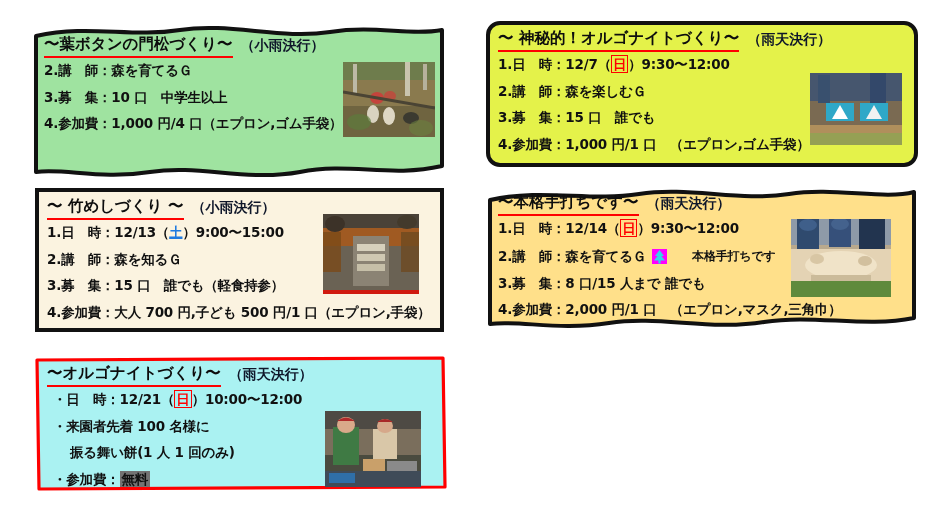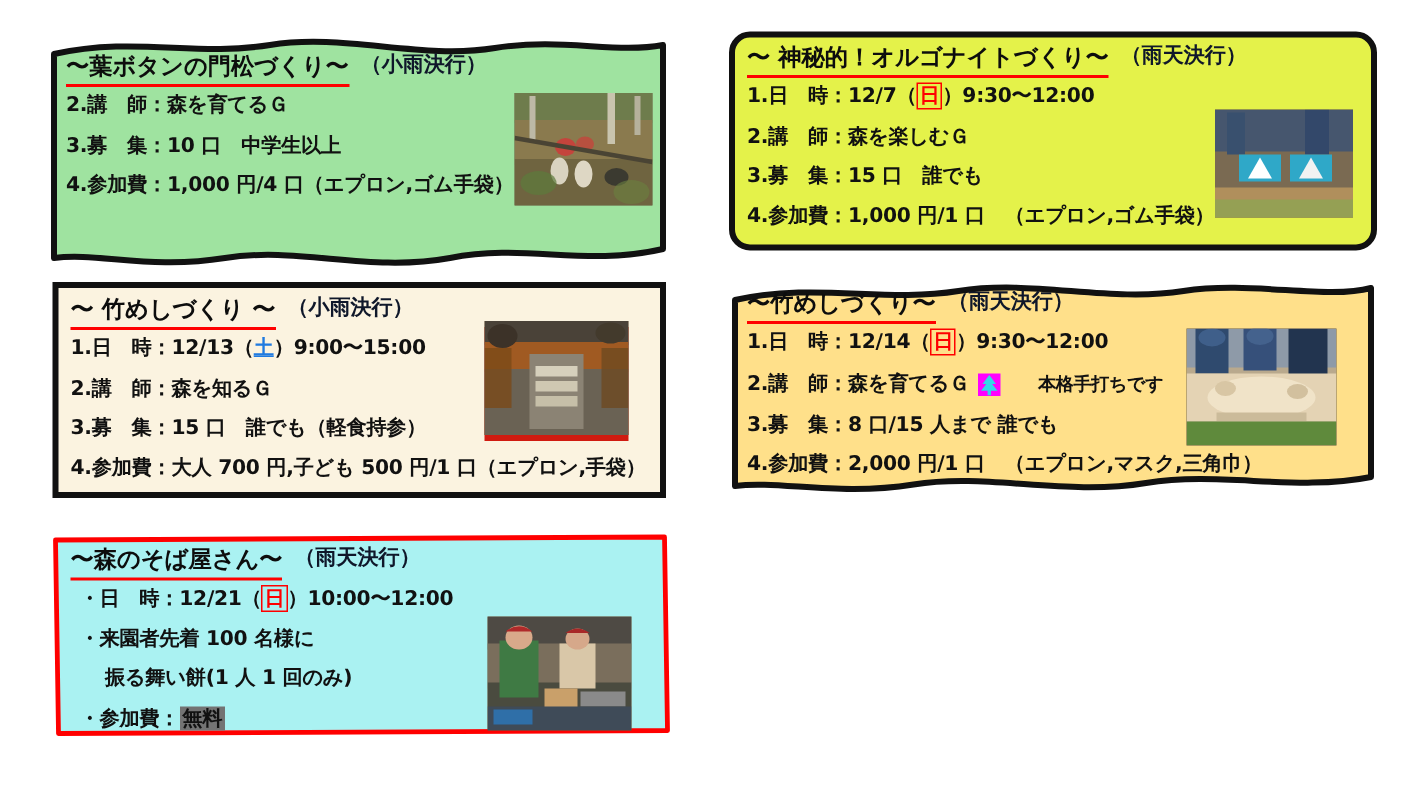--- a/index.html
+++ b/index.html
@@ -22,21 +22,21 @@
   
   .panel .edge{
     position:absolute;left:0;top:0;width:100%;height:100%;
     pointer-events:none;
   }
 
   .body-wrap{position:relative;z-index:3;width:100%;height:100%;box-sizing:border-box;}
 
   
   .title-row{
-    display:flex;align-items:flex-start;
+    display:flex;align-items:center;
     margin:10px 0 6px 14px;
     white-space:nowrap;
   }
   .title-main{
     font-size:15.5px;
     font-weight:700;
     color:#0d0d0d;
     border-bottom:2.5px solid #ff0000;
     padding-bottom:1px;
     letter-spacing:0px;
@@ -231,21 +231,21 @@
     </div>
   </div>
 
   <div class="panel" id="panel-soba">
     <svg class="edge" viewBox="0 0 436 148" preserveAspectRatio="none">
       <path d="M6,18 C60,6 105,20 155,12 C205,4 255,20 305,12 C350,5 400,18 430,10
                L430,136 C380,146 330,132 280,140 C225,149 175,133 125,141 C75,149 35,138 6,142 Z" fill="#ffe08a" stroke="#111111" stroke-width="4" stroke-linejoin="round"></path>
     </svg>
     <div class="body-wrap">
       <div class="title-row">
-        <span class="title-main">〜竹めしづくり〜</span>
+        <span class="title-main">〜本格手打ちです〜</span>
         <span class="title-note">（雨天決行）</span>
       </div>
       <div class="lines">
         <div class="line">
           <span>1.</span><span>日　時</span><span>：</span><span>12/14（</span><span class="sun">日</span><span>）9:30〜12:00</span>
         </div>
         <div class="line">
           <span>2.</span><span>講　師</span><span>：</span><span>森を育てるＧ</span><span class="badge-pine"><svg width="13" height="15" viewBox="0 0 13 15">
                 <polygon points="6.5,1 11,7 2,7" fill="#33d6e8"></polygon>
                 <polygon points="6.5,4.5 12,11.5 1,11.5" fill="#33d6e8"></polygon>
@@ -278,21 +278,21 @@
       </div>
     </div>
   </div>
 
   <div class="panel" id="panel-mochi">
     <svg class="edge" viewBox="0 0 415 137" preserveAspectRatio="none">
       <path d="M4,5 L410,3 L412,132 L6,134 Z" fill="#aaf2f2" stroke="#ff0000" stroke-width="3.2" stroke-linejoin="round"></path>
     </svg>
     <div class="body-wrap">
       <div class="title-row" style="margin-top:8px;">
-        <span class="title-main">〜森のそば屋さん〜</span>
+        <span class="title-main">〜オルゴナイトづくり〜</span>
         <span class="title-note">（雨天決行）</span>
       </div>
       <div class="lines" style="margin-left:20px;">
         <div class="line">
           <span>・</span><span>日　時</span><span>：</span><span>12/21（</span><span class="sun">日</span><span>）10:00〜12:00</span>
         </div>
         <div class="line">
           <span>・</span><span>来園者先着 100 名様に</span>
         </div>
         <div class="line indent">

